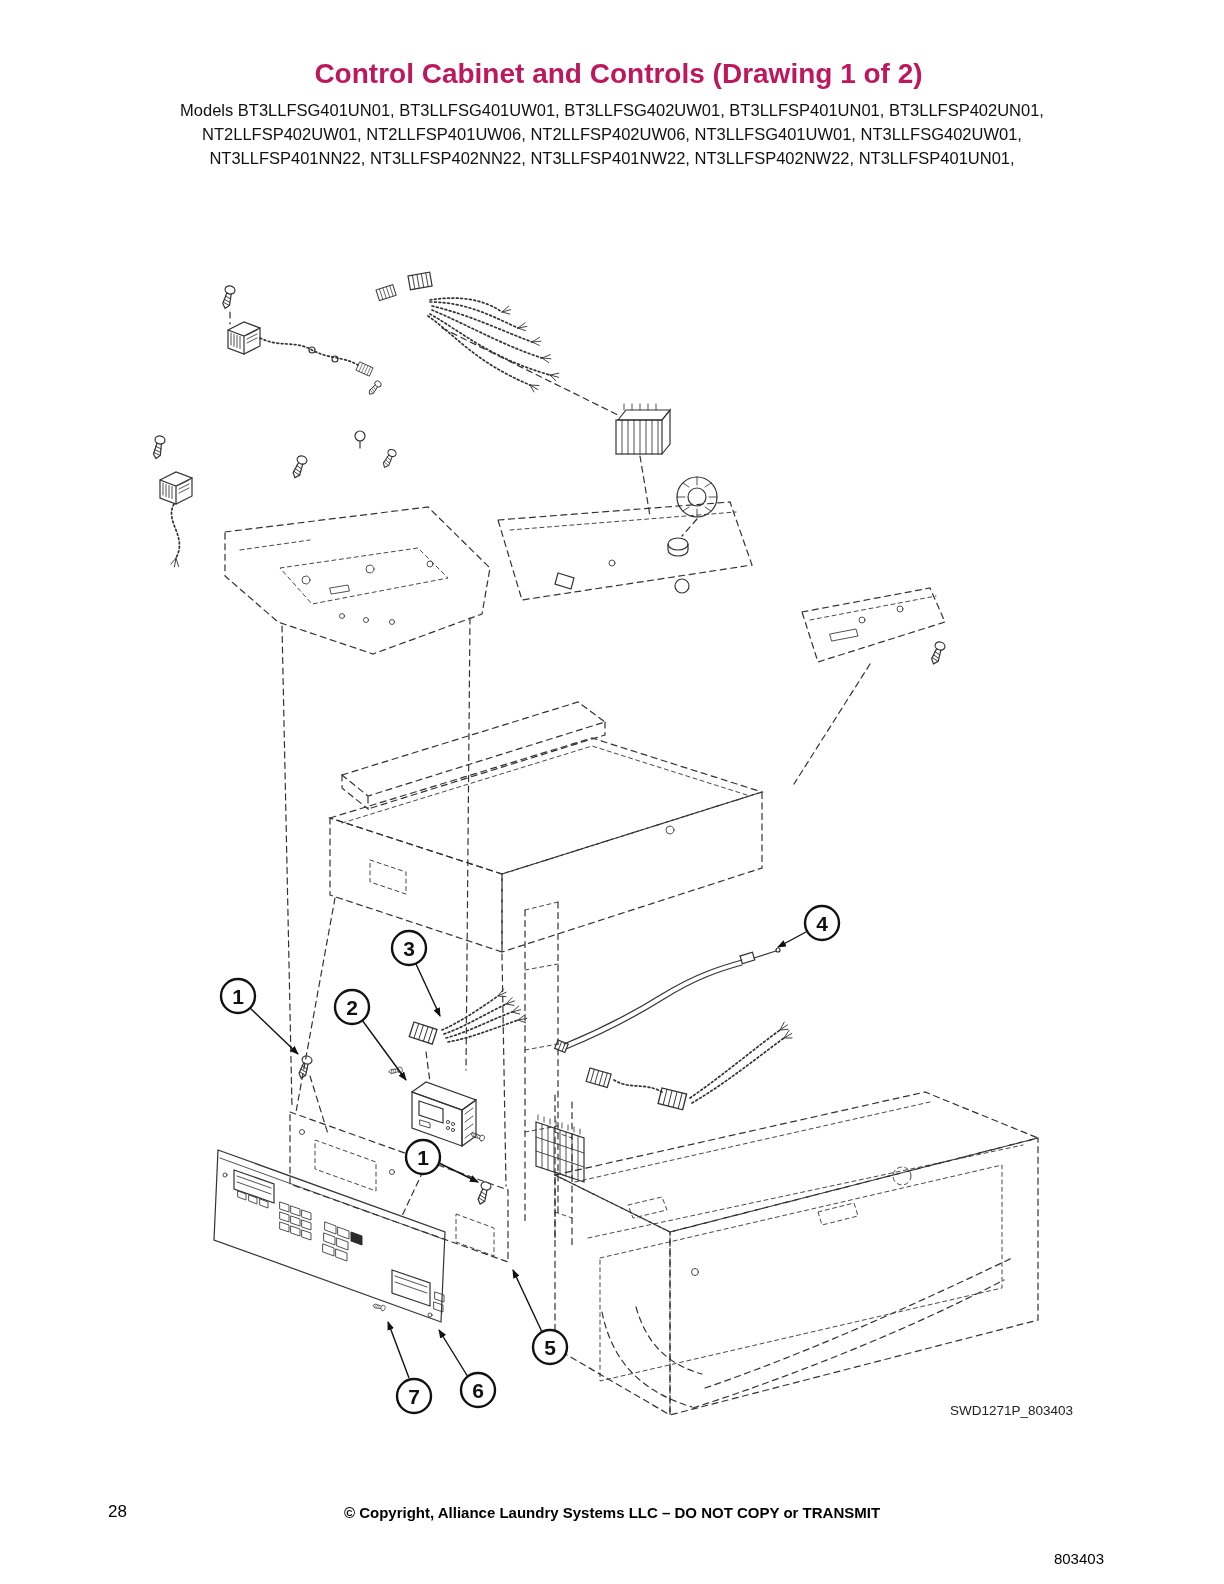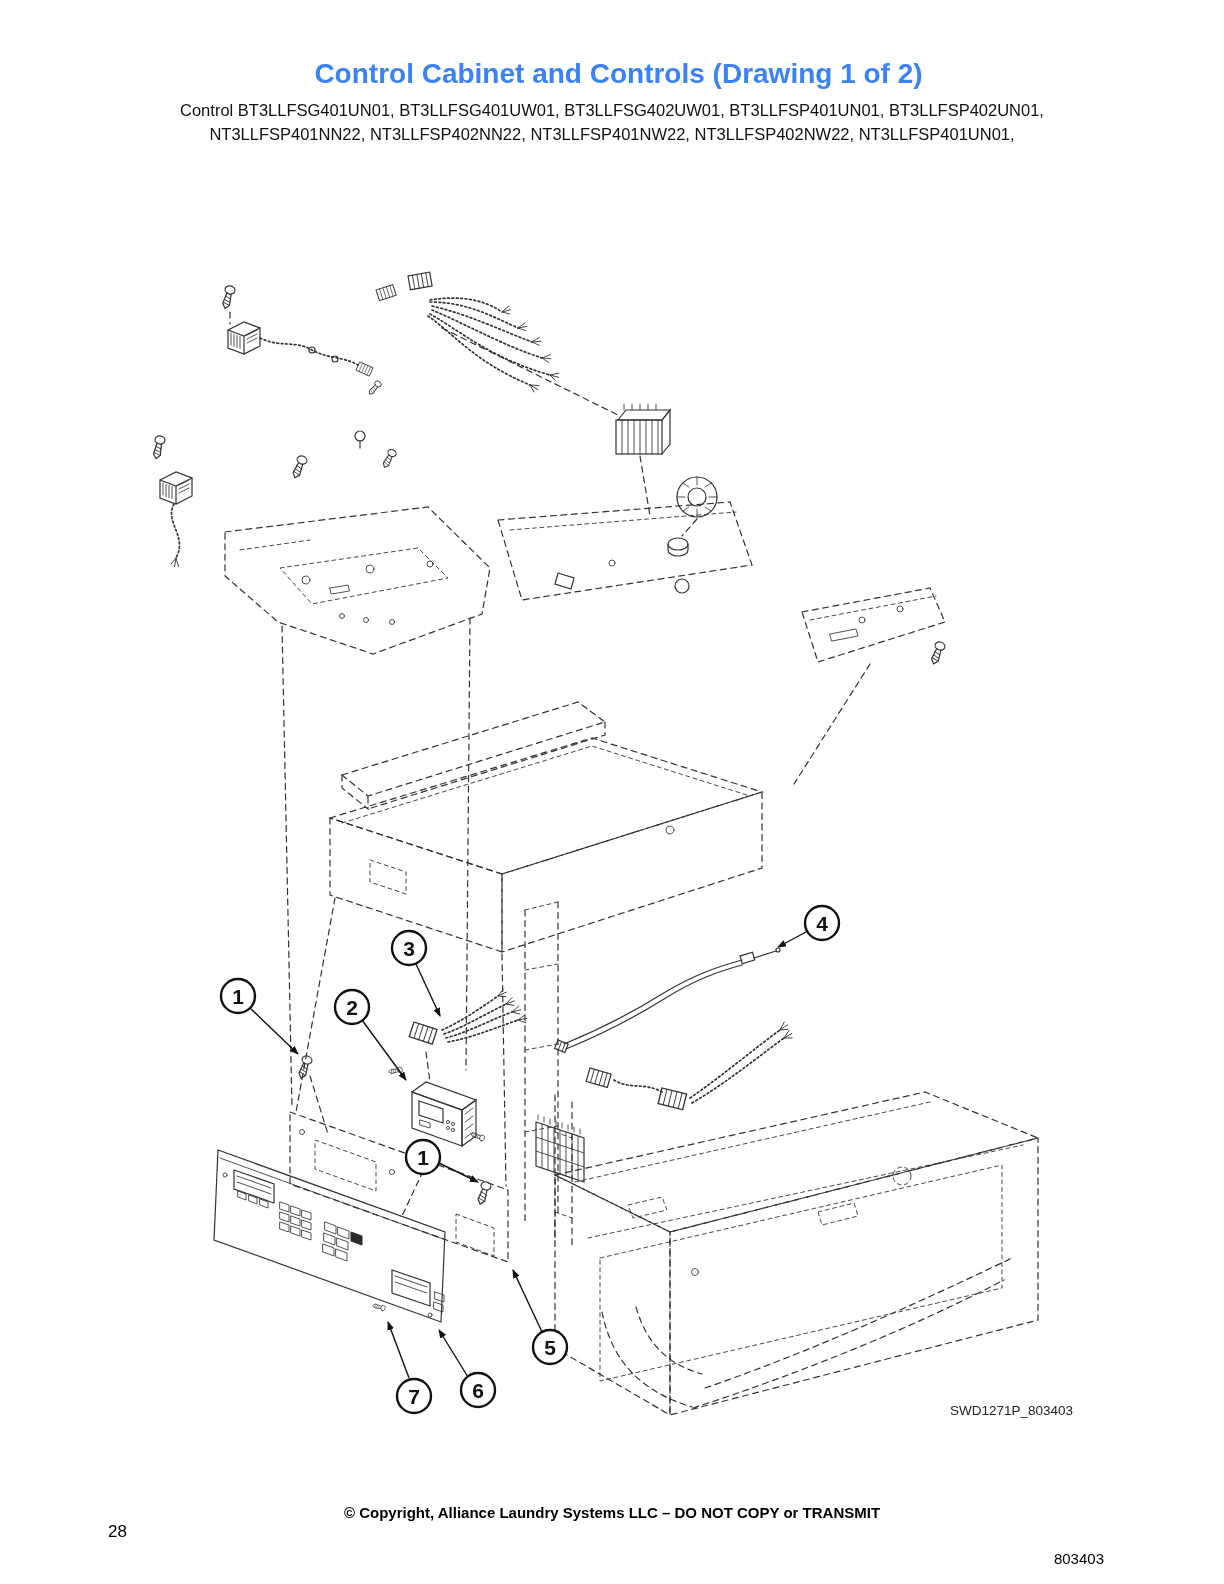--- a/index.html
+++ b/index.html
@@ -3,51 +3,52 @@
 <meta charset="utf-8">
 <style>
   * { margin:0; padding:0; box-sizing:border-box; }
   html,body { background:#fff; }
   .page {
     position:relative; width:1224px; height:1584px; background:#fff;
     font-family:"Liberation Sans", sans-serif; color:#000; overflow:hidden;
   }
   .title {
     padding-top:58px; text-align:center;
-    font-size:28px; font-weight:bold; color:#3b82f6;padding-left:13px;
+    font-size:28px; font-weight:bold; color:#be185d;padding-left:13px;
   }
   .models { margin-top:8px; text-align:center; font-size:16.5px; line-height:24px; color:#111; }
   .diagram { position:absolute; left:130px; top:270px; width:980px; height:1160px; }
 
   
   .ln   { fill:none; stroke:#333; stroke-width:1.2; stroke-linecap:round; }
   .thin { stroke-width:0.85; }
   .dash { stroke-dasharray:6 4.5; }
   .dsh2 { stroke-dasharray:4 3.5; stroke-width:0.9; }
   .dot  { fill:none; stroke:#333; stroke-width:1.7; stroke-dasharray:1.8 2.6; stroke-linecap:round; }
   .fill-dark { fill:#2b2b2b; stroke:#2b2b2b; }
   .leader { fill:none; stroke:#111; stroke-width:1.4; marker-end:url(#ah); }
   .co  { fill:#fff; stroke:#111; stroke-width:2.4; }
   .cot { font:700 21px "Liberation Sans", sans-serif; fill:#111; }
   .did { font:13.5px "Liberation Sans", sans-serif; fill:#222; }
 
   .footer { position:absolute; left:0; right:0; top:1502px; height:30px; }
-  .footer .page-num  { position:absolute; left:108px; top:0; font-size:17px;margin-top:20px; }
+  .footer .page-num  { position:absolute; left:108px; top:0; font-size:17px; }
   .footer .copyright { position:absolute; left:0; right:0; top:2px; text-align:center; font-size:15px; font-weight:bold; }
   .footer .doc-num   { position:absolute; right:120px; top:2px; font-size:15px;margin-top:46px; }
 </style>
 </head>
 <body>
 
 <div class="page">
 
   <h1 class="title">Control Cabinet and Controls (Drawing 1 of 2)</h1>
 
   <div class="models">
-    <div>Control BT3LLFSG401UN01, BT3LLFSG401UW01, BT3LLFSG402UW01, BT3LLFSP401UN01, BT3LLFSP402UN01,</div>
+    <div>Models BT3LLFSG401UN01, BT3LLFSG401UW01, BT3LLFSG402UW01, BT3LLFSP401UN01, BT3LLFSP402UN01,</div>
+    <div>NT2LLFSP402UW01, NT2LLFSP401UW06, NT2LLFSP402UW06, NT3LLFSG401UW01, NT3LLFSG402UW01,</div>
     <div>NT3LLFSP401NN22, NT3LLFSP402NN22, NT3LLFSP401NW22, NT3LLFSP402NW22, NT3LLFSP401UN01,</div>
   </div>
 
   <div class="diagram">
     <svg width="980" height="1160" viewBox="0 0 980 1160">
       <defs>
         <marker id="ah" markerWidth="9" markerHeight="7" refX="8" refY="3.5" orient="auto" markerUnits="userSpaceOnUse">
           <path d="M0,0 L9,3.5 L0,7 Z" fill="#111"></path>
         </marker>
         <g id="screw">

